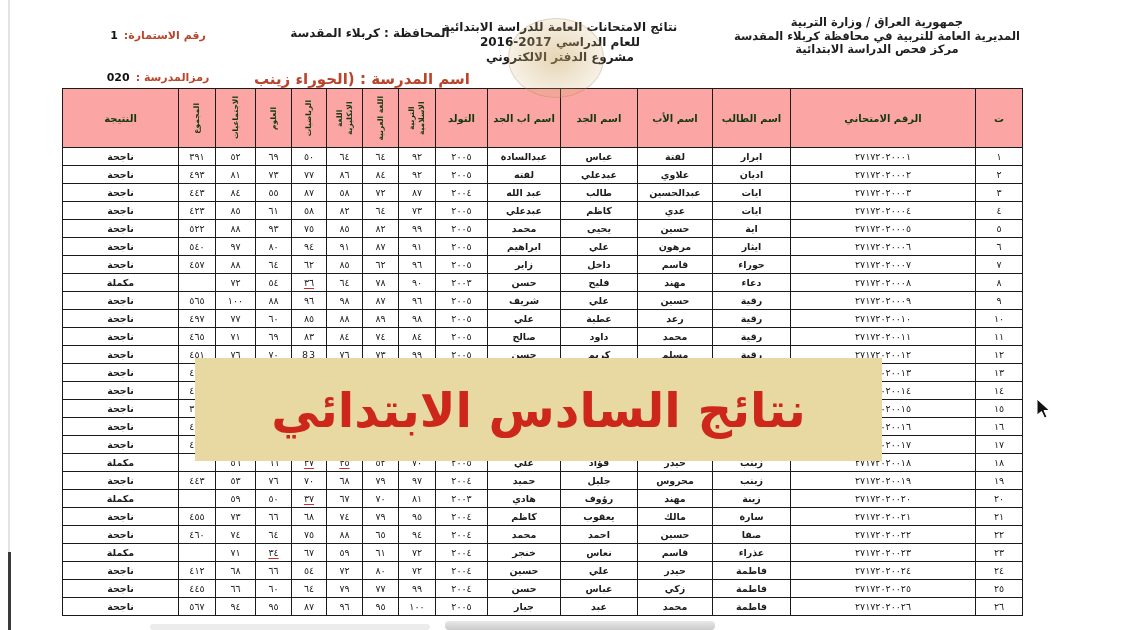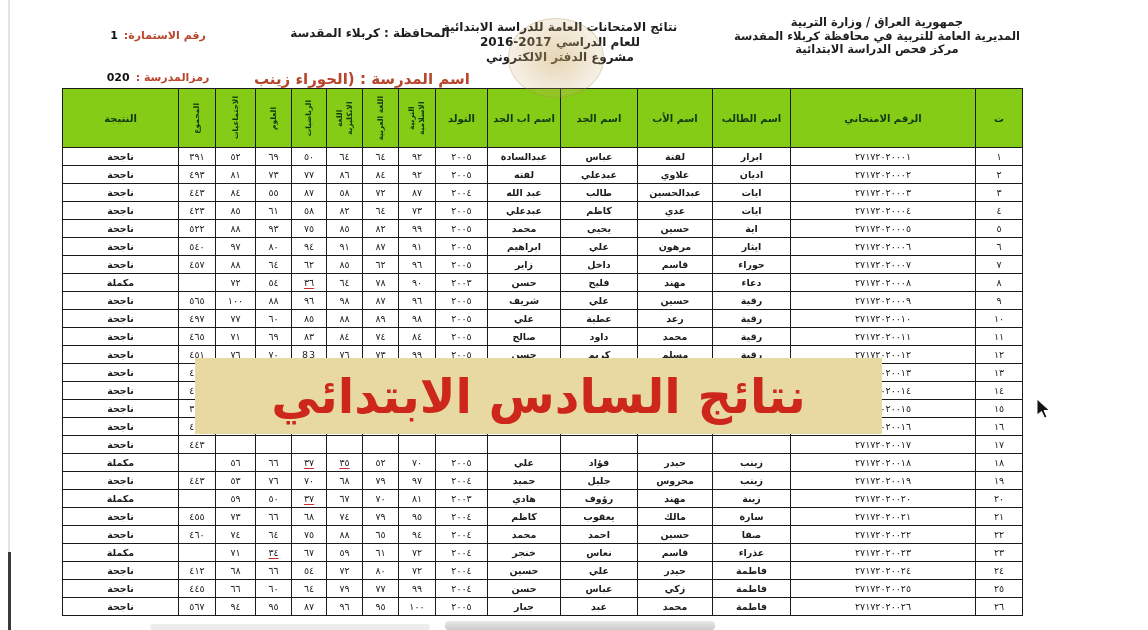--- a/index.html
+++ b/index.html
@@ -38,40 +38,40 @@
   table.results{
     position:absolute;left:62px;top:88px;width:960px;
     border-collapse:collapse;table-layout:fixed;direction:rtl;
     background:#fff;
   }
   table.results th, table.results td{
     border:1.6px solid #1b1b1b;padding:0;overflow:hidden;
     text-align:center;vertical-align:middle;white-space:nowrap;
   }
   table.results thead th{
-    background:#84cc16;height:58px;font-weight:bold;font-size:10px;color:#123812;margin-top:15px;
+    background:#fca5a5;height:58px;font-weight:bold;font-size:10px;color:#123812;margin-top:15px;
   }
   .vtext{
     writing-mode:vertical-rl;transform:rotate(180deg);
     margin:0 auto;font-size:7.5px;line-height:10px;
     white-space:normal;max-height:52px;font-weight:bold;
   }
   table.results tbody td{height:17px;font-size:9.5px;color:#1c1c1c;}
   td.c-no{font-size:9px;}
   td.c-exam{letter-spacing:2.5px;font-size:9.5px;}
   td.c-name{font-size:9.5px;font-weight:bold;color:#222;}
   td.c-birth{letter-spacing:1.5px;}
   td.c-grade, td.c-total{letter-spacing:1px;}
   td.fail{color:#c5302c;text-decoration:underline;text-decoration-color:#c5302c;text-underline-offset:2px;}
   td.res-pass{font-weight:bold;color:#333;}
   td.res-inc{font-weight:bold;color:#2f9e44;}
 
   
   .banner{
-    position:absolute;left:195px;top:358px;width:687px;height:76px;
+    position:absolute;left:195px;top:358px;width:687px;height:103px;
     background:#e8d8a2;display:flex;align-items:center;justify-content:center;
     z-index:5;
   }
   .banner span{
     color:#cd271b;font-size:48px;font-weight:bold;line-height:48px;
     direction:rtl;white-space:nowrap;
   }
 
   
   .edge-line{position:absolute;left:8px;top:0;width:2px;height:630px;background:#e3e3e3;}

